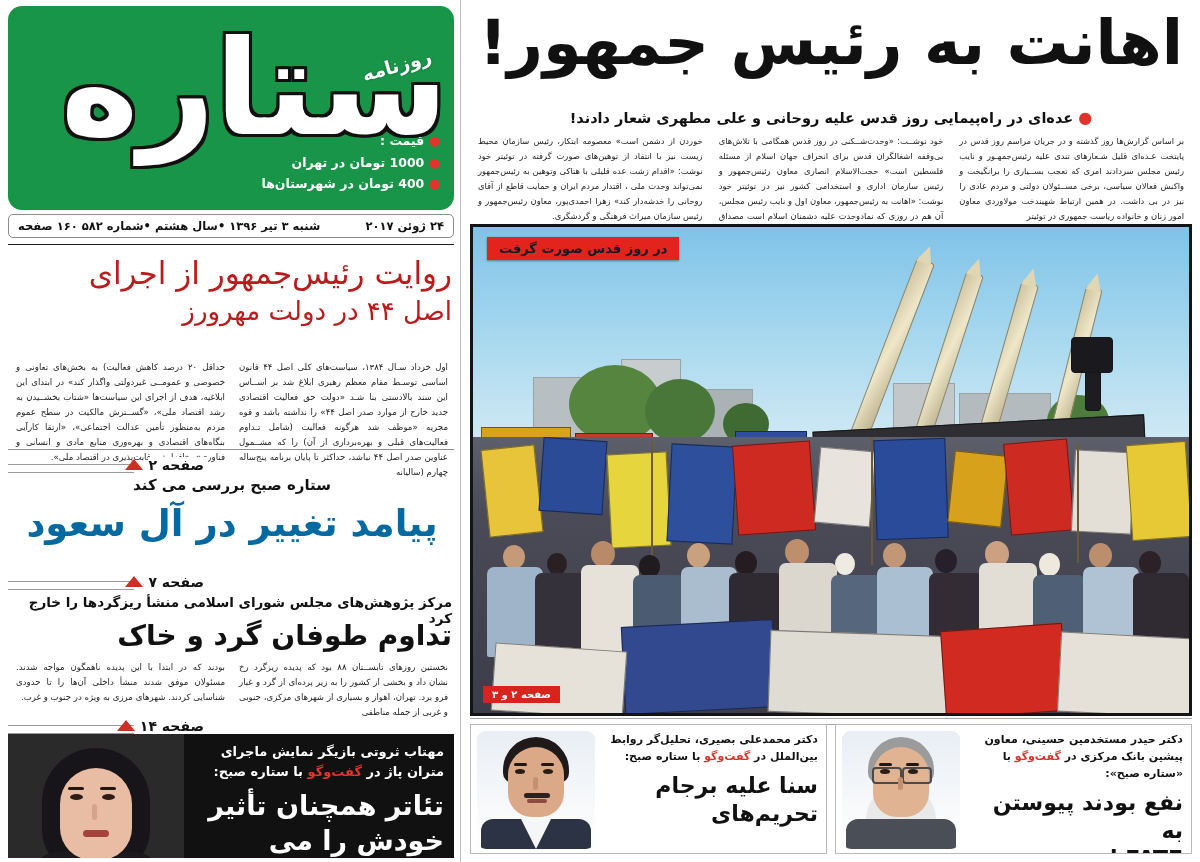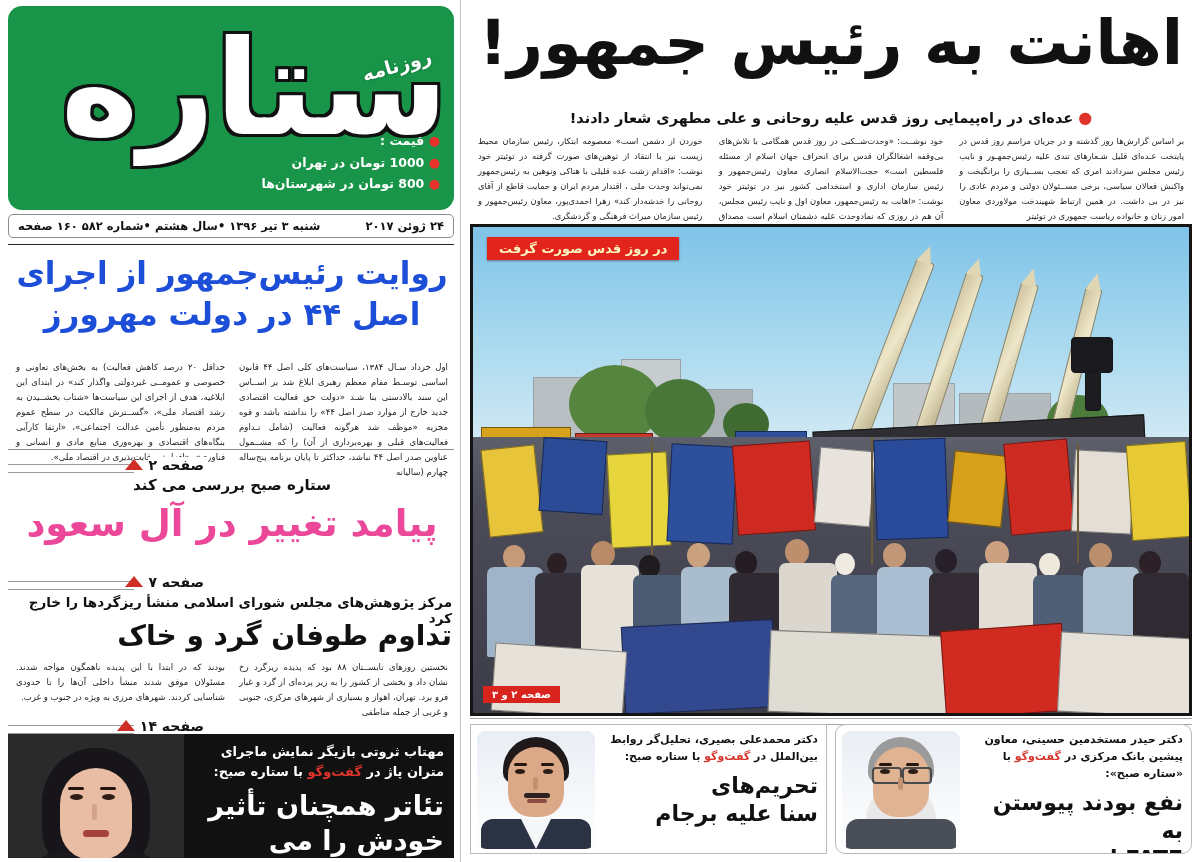--- a/index.html
+++ b/index.html
@@ -46,25 +46,25 @@
     position:absolute;left:8px;top:214px;width:446px;height:24px;
     border:1px solid #8d8d8d;border-radius:5px;box-sizing:border-box;
     display:flex;align-items:center;justify-content:space-between;
     padding:0 9px;font-size:11.5px;font-weight:bold;direction:rtl;background:#fff;
   }
   .dateline .greg{direction:rtl;}
 
   .hr-thin{position:absolute;left:8px;width:446px;height:1px;background:#222;}
 
   .lead-head{
-    position:absolute;right:10px;width:440px;text-align:center;direction:rtl;
-    font-weight:bold;color:#1d4ed8;
+    position:absolute;right:10px;width:440px;text-align:right;direction:rtl;
+    font-weight:normal;color:#b91c1c;
   }
   .lead-head .l1{font-size:31px;line-height:1.32;}
-  .lead-head .l2{font-size:31px;line-height:1.32;}
+  .lead-head .l2{font-size:26px;line-height:1.32;}
 
   .body2col{
     position:absolute;direction:rtl;display:flex;gap:14px;
     font-size:8.6px;line-height:1.74;text-align:justify;color:#1b1b1b;
   }
   .body2col .col{flex:1;}
 
   .pagemark{
     position:absolute;height:19px;display:flex;align-items:center;
     direction:rtl;gap:5px;
@@ -78,21 +78,21 @@
   .pagemark .lbl{font-size:14px;font-weight:bold;position:relative;z-index:2;background:#fff;padding-right:4px;}
 
   .kicker{
     position:absolute;width:440px;right:10px;text-align:center;direction:rtl;
     font-size:15px;font-weight:bold;color:#111;
   }
   .kicker-right{text-align:right;}
 
   .bigtitle{
     position:absolute;right:10px;width:440px;text-align:right;direction:rtl;
-    font-weight:bold;color:#ec4899;font-size:37px;line-height:1.2;
+    font-weight:bold;color:#0369a1;font-size:37px;line-height:1.2;
   }
   .midtitle{
     position:absolute;right:10px;width:440px;text-align:right;direction:rtl;
     font-weight:bold;color:#111;font-size:28px;line-height:1.25;
   }
 
   
   .ivpanel{
     position:absolute;background:#111;overflow:hidden;box-sizing:border-box;
   }
@@ -187,21 +187,21 @@
   .launcher{position:absolute;background:#2f2f33;border:1px solid #17171a;}
   .truckbox{position:absolute;background:#3a4148;border:1px solid #202428;}
   .crowd{position:absolute;left:0;right:0;bottom:0;height:276px;overflow:hidden;
     background:linear-gradient(#5d5f6b 0%,#4a4b57 28%,#3c3d48 100%);}
   .banner{position:absolute;border:1px solid rgba(0,0,0,.45);}
   .person{position:absolute;border-radius:7px 7px 2px 2px;}
   .head-dot{position:absolute;border-radius:50%;}
   .flagpole{position:absolute;width:2px;background:#6b5a3a;}
 
   .redlabel{
-    position:absolute;left:14px;top:10px;background:#e2241c;color:#fef9c3;
+    position:absolute;left:14px;top:10px;background:#e2241c;color:#0f172a;
     font-size:13px;font-weight:bold;padding:4px 12px;direction:rtl;
     box-shadow:0 1px 2px rgba(0,0,0,.4);
   }
   .overlay-head{
     position:absolute;right:18px;top:46px;width:640px;text-align:right;direction:rtl;
     color:#fff;font-size:49px;font-weight:bold;line-height:1.14;
     text-shadow:0 0 7px rgba(0,0,0,.95),0 0 14px rgba(0,0,0,.85),2px 2px 3px rgba(0,0,0,.9);
   }
   .photo-badge{
     position:absolute;left:10px;bottom:10px;background:#d8241c;color:#fff;
@@ -227,21 +227,21 @@
     <div class="masthead">
       <div class="logo-art"></div>
       <div class="logo-script">ستاره صبح</div>
       <div class="rooznameh">روزنامه</div>
       <div class="price-block">
         <div><span class="dot">●</span>
           <span>قیمت :</span></div>
         <div><span class="dot">●</span>
           <span>1000 تومان در تهران</span></div>
         <div><span class="dot">●</span>
-          <span>800 تومان در شهرستان‌ها</span></div>
+          <span>400 تومان در شهرستان‌ها</span></div>
       </div>
     </div>
 
     <div class="dateline">
       <span class="greg">۲۴ ژوئن ۲۰۱۷</span>
       <span>شنبه ۳ تیر ۱۳۹۶ •سال هشتم •شماره ۵۸۲ ۱۶۰ صفحه</span>
     </div>
 
     <div class="hr-thin" style="top:244px;"></div>
 
@@ -423,21 +423,21 @@
 
       <div class="redlabel">در روز قدس صورت گرفت</div>
       <div class="photo-badge">صفحه ۲ و ۳</div>
     </div>
 
     <div class="divider-rule" style="left:8px;top:718px;width:722px;"></div>
 
     <div class="bottom-row">
 
       <div class="cell">
-        <div class="ivpanel-light" style="inset:0;border-radius:10px;">
+        <div class="ivpanel-light" style="inset:0;">
           <div class="photo">
             <div class="face-m face-o">
               <div class="bg"></div>
               <div class="hair"></div>
               <div class="beard"></div>
               <div class="skin"></div>
               <div class="brow l"></div>
               <div class="brow r"></div>
               <div class="eye l"></div>
               <div class="eye r"></div>
@@ -481,22 +481,22 @@
             </div>
           </div>
           <div class="txt">
             <div class="over">
               <span>دکتر محمدعلی بصیری، تحلیل‌گر روابط بین‌الملل</span>
               <span>در</span>
               <span class="red">گفت‌وگو</span>
               <span>با ستاره صبح:</span>
             </div>
             <div class="head">
+              <div>سنا علیه برجام</div>
               <div>تحریم‌های</div>
-              <div>سنا علیه برجام</div>
             </div>
           </div>
         </div>
       </div>
 
     </div>
   </div>
 
   <div class="vrule" style="left:460px;top:0;height:862px;"></div>
 </div>

